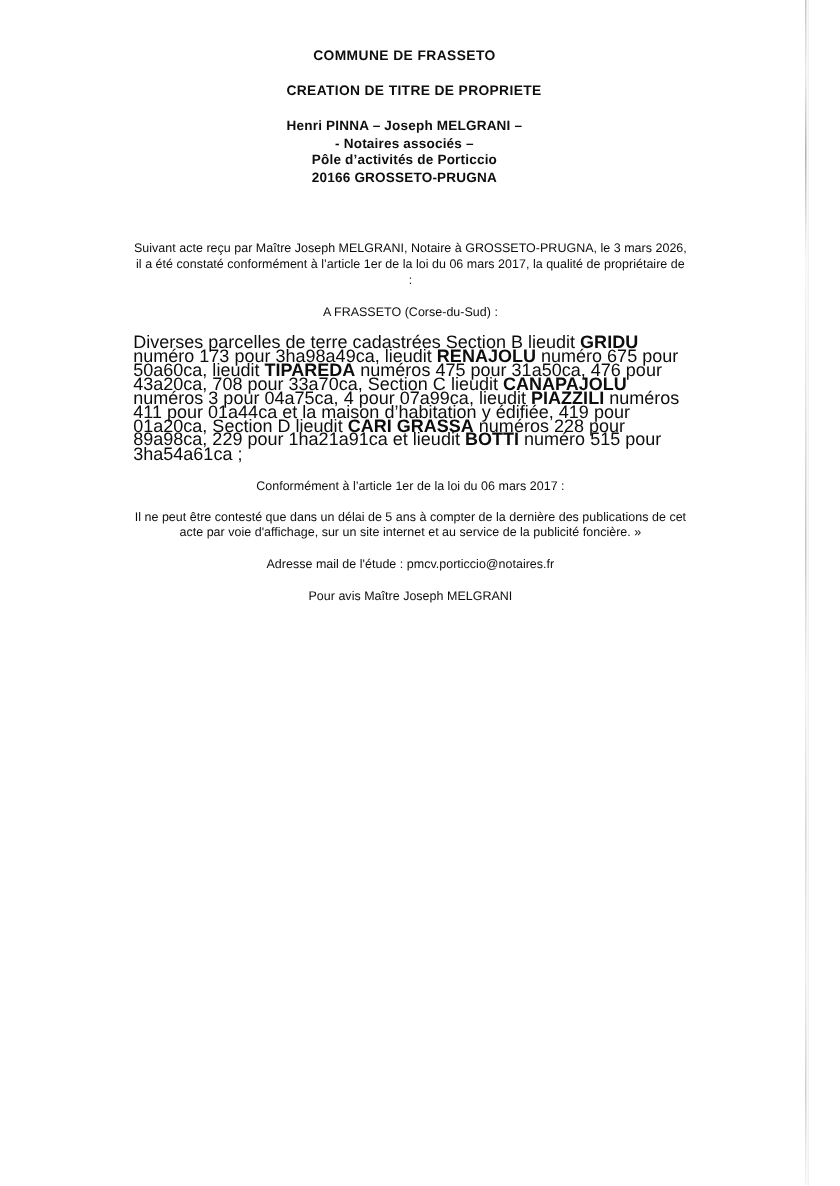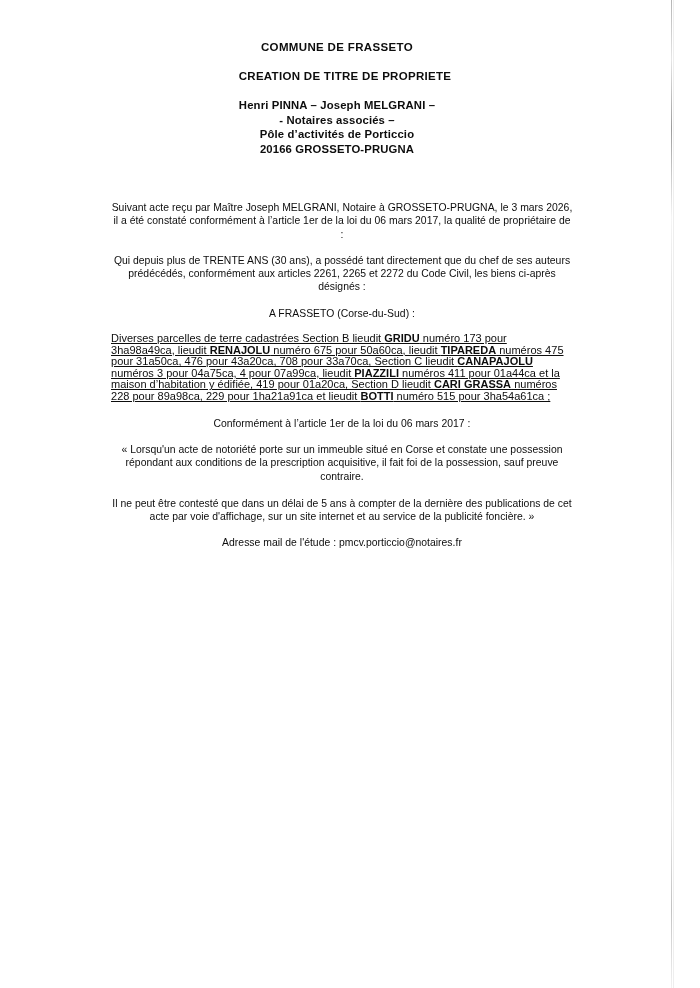--- a/index.html
+++ b/index.html
@@ -96,24 +96,23 @@
     margin: 0 0 13px 0;
     font-size: 10.4px;
     line-height: 13.3px;
     text-align: center;
     letter-spacing: 0.02px;
   }
 
   
   p.parcels {
     margin: 0 0 14px 0;
-    font-size: 11px;
+    font-size: 15px;
     line-height: 11.6px;
     letter-spacing: 0.01px;
-    text-decoration: underline;
   }
   p.parcels b { font-weight: bold; }
 
   p.quote { margin-bottom: 14px; }
   p.sig { margin-bottom: 0; }
 </style>
 </head>
 <body>
 
 <div class="page">
@@ -130,29 +129,28 @@
     <div>- Notaires associés –</div>
     <div>Pôle d’activités de Porticcio</div>
     <div>20166 GROSSETO-PRUGNA</div>
   </div>
 
   <div class="body-wrap">
 
     <p class="para">Suivant acte reçu par Maître Joseph MELGRANI, Notaire à GROSSETO-PRUGNA, le 3 mars 2026, il a été constaté conformément à l’article 1er de la loi du 06 mars 2017, la qualité de propriétaire de :</p>
 
 
-    <p class="para">Qui depuis plus de TRENTE ANS (30 ans), a possédé tant directement que du chef de ses auteurs prédécédés, conformément aux articles 2261, 2265 et 2272 du Code Civil, les biens ci-après désignés :</p>
 
     <p class="para">A FRASSETO (Corse-du-Sud) :</p>
 
     <p class="parcels">Diverses parcelles de terre cadastrées Section B lieudit <b>GRIDU</b> numéro 173 pour 3ha98a49ca, lieudit <b>RENAJOLU</b> numéro 675 pour 50a60ca, lieudit <b>TIPAREDA</b> numéros 475 pour 31a50ca, 476 pour 43a20ca, 708 pour 33a70ca, Section C lieudit <b>CANAPAJOLU</b> numéros 3 pour 04a75ca, 4 pour 07a99ca, lieudit <b>PIAZZILI</b> numéros 411 pour 01a44ca et la maison d’habitation y édifiée, 419 pour 01a20ca, Section D lieudit <b>CARI GRASSA</b> numéros 228 pour 89a98ca, 229 pour 1ha21a91ca et lieudit <b>BOTTI</b> numéro 515 pour 3ha54a61ca ;</p>
 
     <p class="para">Conformément à l’article 1er de la loi du 06 mars 2017 :</p>
 
-    <p class="para quote">« Lorsqu'un acte de notoriété porte sur un immeuble situé en Corse et constate une possession répondant aux conditions de la prescription acquisitive, il fait foi de la possession, sauf preuve contraire.</p>
 
     <p class="para">Il ne peut être contesté que dans un délai de 5 ans à compter de la dernière des publications de cet acte par voie d'affichage, sur un site internet et au service de la publicité foncière. »</p>
 
     <p class="para">Adresse mail de l'étude : pmcv.porticcio@notaires.fr</p>
 
+    <p class="para sig">Pour avis Maître Joseph MELGRANI</p>
 
   </div>
 </div>
 
 </body></html>

